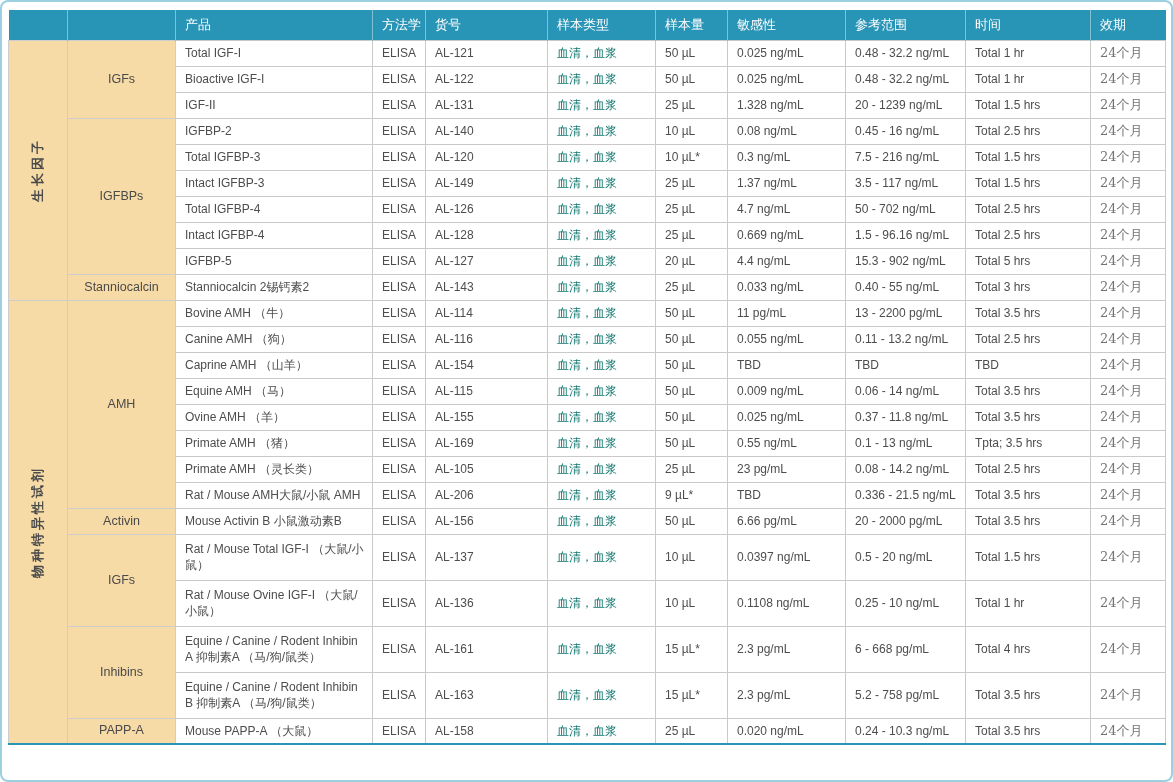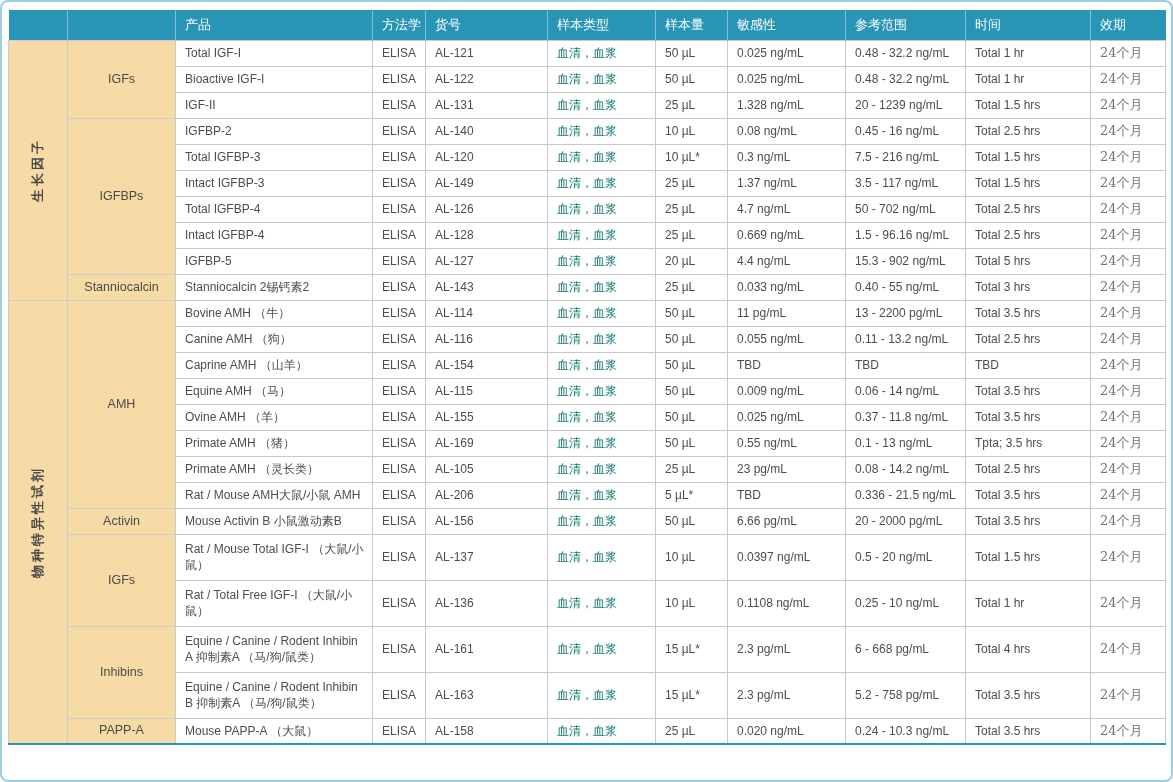--- a/index.html
+++ b/index.html
@@ -316,21 +316,21 @@
           <td>23 pg/mL</td>
           <td>0.08 - 14.2 ng/mL</td>
           <td>Total 2.5 hrs</td>
           <td class="muted2">24个月</td>
         </tr>
         <tr>
           <td>Rat / Mouse AMH大鼠/小鼠 AMH</td>
           <td>ELISA</td>
           <td>AL-206</td>
           <td class="muted">血清，血浆</td>
-          <td>5 µL*</td>
+          <td>9 µL*</td>
           <td>TBD</td>
           <td>0.336 - 21.5 ng/mL</td>
           <td>Total 3.5 hrs</td>
           <td class="muted2">24个月</td>
         </tr>
         <tr>
           <td class="subgroup-cell" rowspan="1">Activin</td>
           <td>Mouse Activin B 小鼠激动素B</td>
           <td>ELISA</td>
           <td>AL-156</td>
@@ -347,21 +347,21 @@
           <td>ELISA</td>
           <td>AL-137</td>
           <td class="muted">血清，血浆</td>
           <td>10 µL</td>
           <td>0.0397 ng/mL</td>
           <td>0.5 - 20 ng/mL</td>
           <td>Total 1.5 hrs</td>
           <td class="muted2">24个月</td>
         </tr>
         <tr class="tall">
-          <td>Rat / Total Free IGF-I （大鼠/小鼠）</td>
+          <td>Rat / Mouse Ovine IGF-I （大鼠/小鼠）</td>
           <td>ELISA</td>
           <td>AL-136</td>
           <td class="muted">血清，血浆</td>
           <td>10 µL</td>
           <td>0.1108 ng/mL</td>
           <td>0.25 - 10 ng/mL</td>
           <td>Total 1 hr</td>
           <td class="muted2">24个月</td>
         </tr>
         <tr class="tall">

